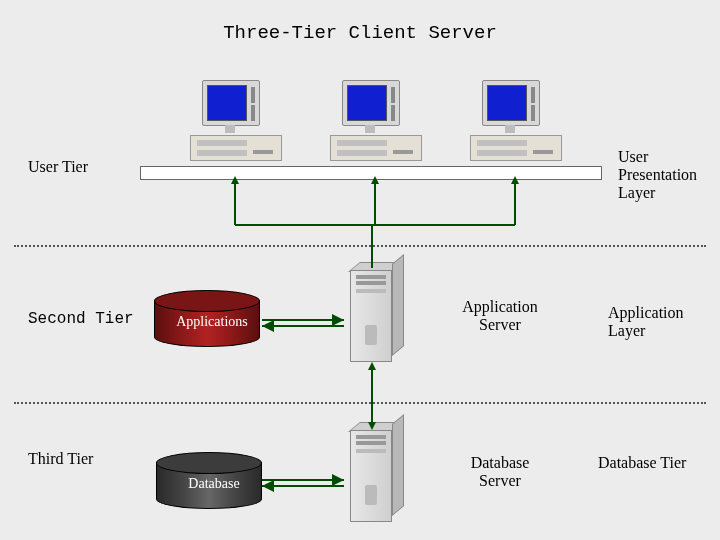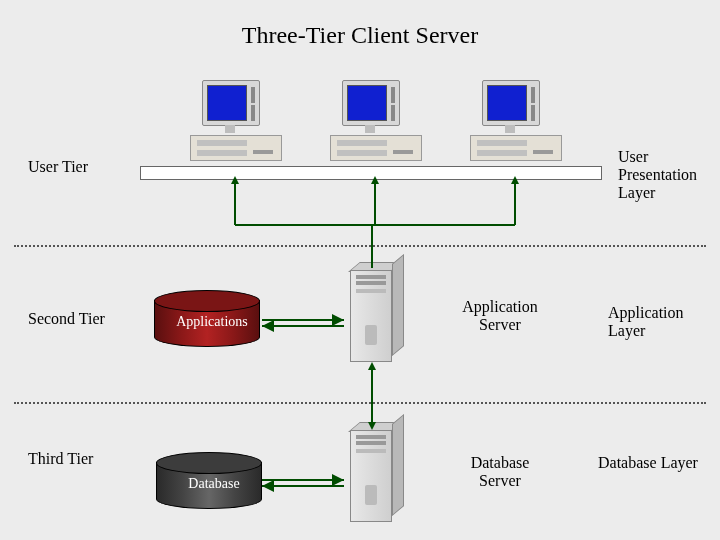--- a/index.html
+++ b/index.html
@@ -9,21 +9,22 @@
     background: #ececec;
     font-family: "Times New Roman", serif;
     position: relative;
     overflow: hidden;
   }
   .title {
     position: absolute;
     top: 22px;
     left: 0; right: 0;
     text-align: center;
-    font-size: 24px;
+    font-size: 19px;
+    font-family: Liberation Mono, monospace;
   }
   .tier-label {
     position: absolute;
     font-size: 16px;
   }
   .layer-label {
     position: absolute;
     font-size: 16px;
   }
   .white-strip {
@@ -209,21 +210,21 @@
     <div class="base"></div>
 </div>
 
 <div class="tier-label" style="top:158px; left:28px;">User Tier</div>
 <div class="layer-label" style="top:148px; left:608px; white-space: pre-line; margin-left: 10px;">User
 Presentation
 Layer</div>
 
 <div class="divider" style="top:245px;"></div>
 
-<div class="tier-label" style="top:310px; left:28px;">Second Tier</div>
+<div class="tier-label" style="top:310px; left:28px;font-family:Liberation Mono, monospace;">Second Tier</div>
 
 <div class="cylinder red" style="top:290px; left:154px;">
   <div class="drum"></div>
     <div class="cap"></div>
   <div class="label">Applications</div>
 </div>
 
 <div class="server" style="top:270px; left:350px;">
   <div class="top"></div>
     <div class="side"></div>
@@ -248,21 +249,21 @@
 
 <div class="server" style="top:430px; left:350px;">
   <div class="top"></div>
     <div class="side"></div>
     <div class="body"></div>
 </div>
 
 <div class="node-label" style="top:454px; left:450px; width:100px; white-space: pre-line;">Database
 Server</div>
 
-<div class="layer-label" style="top:454px; left:598px;">Database Layer</div>
+<div class="layer-label" style="top:454px; left:598px;">Database Tier</div>
 
 <svg class="arrows">
   <defs>
     <marker id="ah" markerWidth="8" markerHeight="8" refX="6" refY="3" orient="auto">
       <path d="M0,0 L6,3 L0,6 Z" fill="#004d00"></path>
     </marker>
   </defs>
 
   <line x1="235" y1="178" x2="235" y2="225" stroke="#004d00" stroke-width="2"></line>
   <line x1="375" y1="178" x2="375" y2="225" stroke="#004d00" stroke-width="2"></line>

